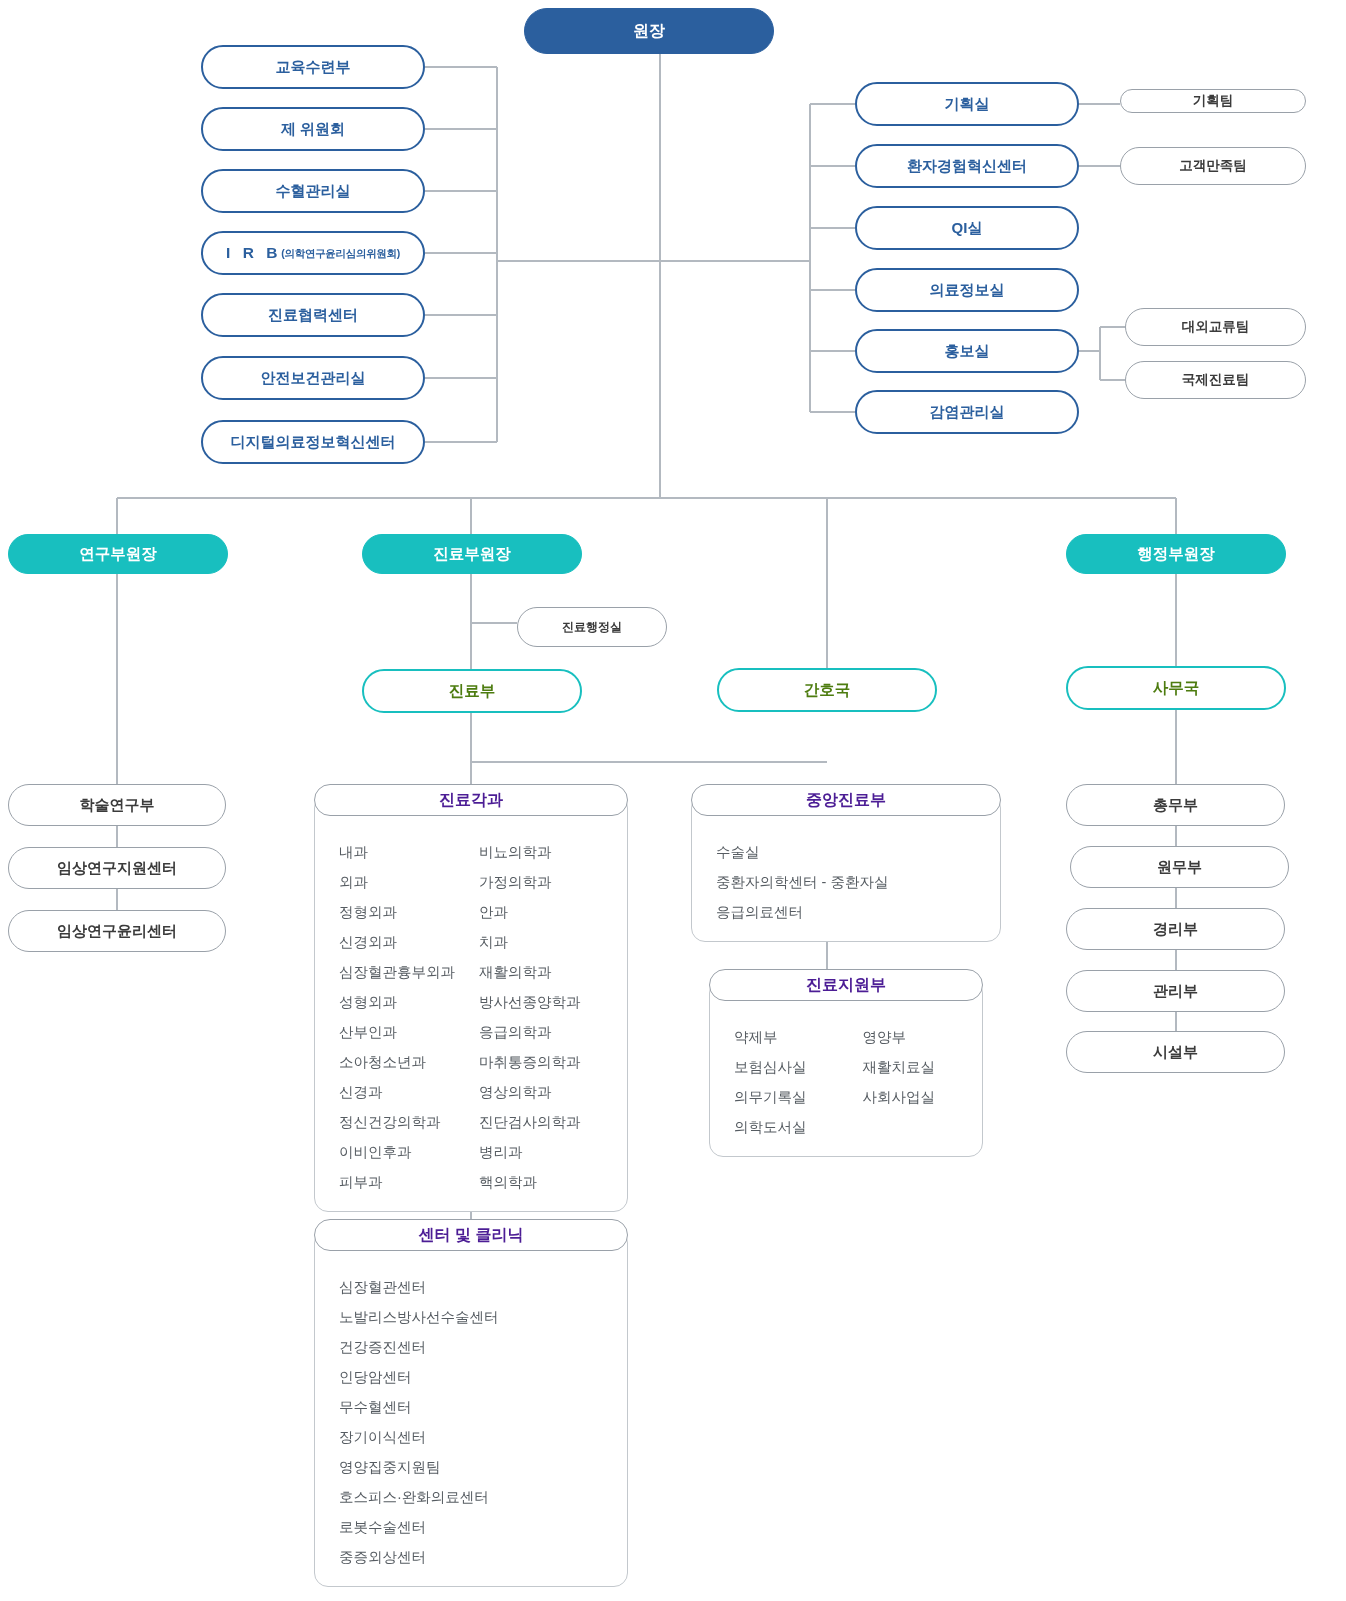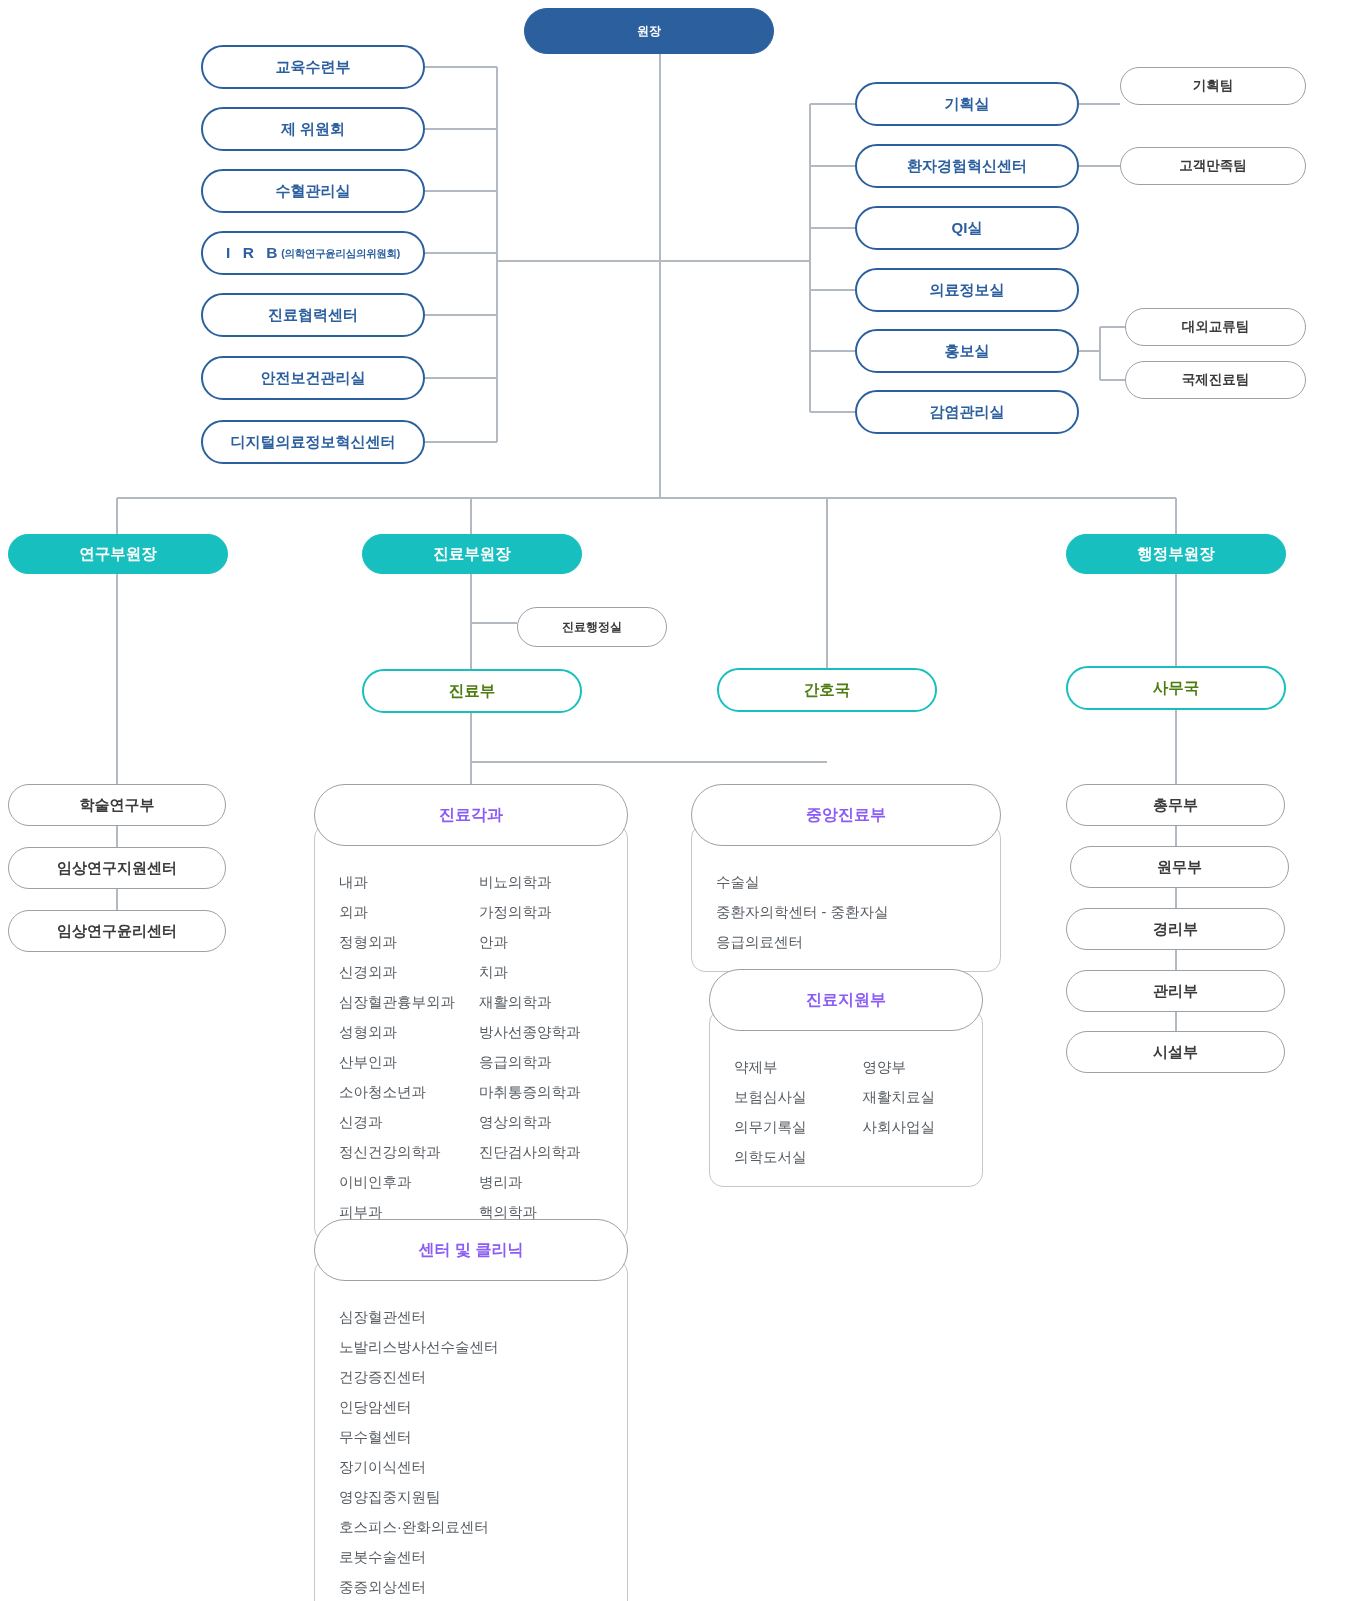--- a/index.html
+++ b/index.html
@@ -29,21 +29,21 @@
     background:#ffffff;
     line-height:1.25;
     white-space:nowrap;
   }
 
   
   .n-root{
     background:#2b5f9e;
     color:#ffffff;
     border:1px solid #2b5f9e;
-    font-size:12px;
+    font-size:16px;
     font-weight:700;
     border-radius:24px;
   }
 
   
   .n-blue{
     border:2.4px solid #2b5f9e;
     color:#2b5f9e;
     font-size:15px;
     font-weight:700;
@@ -97,24 +97,24 @@
   
   .panel{position:absolute;box-sizing:border-box;}
   .panel .phead{
     position:relative;
     z-index:3;
     box-sizing:border-box;
     display:flex;align-items:center;justify-content:center;
     border:1.6px solid #9aa1a9;
     border-radius:999px;
     background:#ffffff;
-    color:#8b5cf6;
+    color:#4c1d95;
     font-size:16px;
     font-weight:700;
-    height:62px;
+    height:32px;
   }
   .panel .pbody{
     position:relative;
     margin-top:-22px;
     padding-top:34px;
     box-sizing:border-box;
     border:1px solid #c3c8cd;
     border-radius:14px;
     background:#ffffff;
     color:#565c62;
@@ -234,21 +234,21 @@
   <div class="node n-blue" style="left:855px;top:268px;width:224px;height:44px;">
     <span>의료정보실</span>
   </div>
   <div class="node n-blue" style="left:855px;top:329px;width:224px;height:44px;">
     <span>홍보실</span>
   </div>
   <div class="node n-blue" style="left:855px;top:390px;width:224px;height:44px;">
     <span>감염관리실</span>
   </div>
 
-  <div class="node n-grey" style="left:1120px;top:67px;width:186px;height:38px;">
+  <div class="node n-grey" style="left:1120px;top:89px;width:186px;height:24px;">
     <span>기획팀</span>
   </div>
   <div class="node n-grey" style="left:1120px;top:147px;width:186px;height:38px;">
     <span>고객만족팀</span>
   </div>
   <div class="node n-grey" style="left:1125px;top:308px;width:181px;height:38px;">
     <span>대외교류팀</span>
   </div>
   <div class="node n-grey" style="left:1125px;top:361px;width:181px;height:38px;">
     <span>국제진료팀</span>

